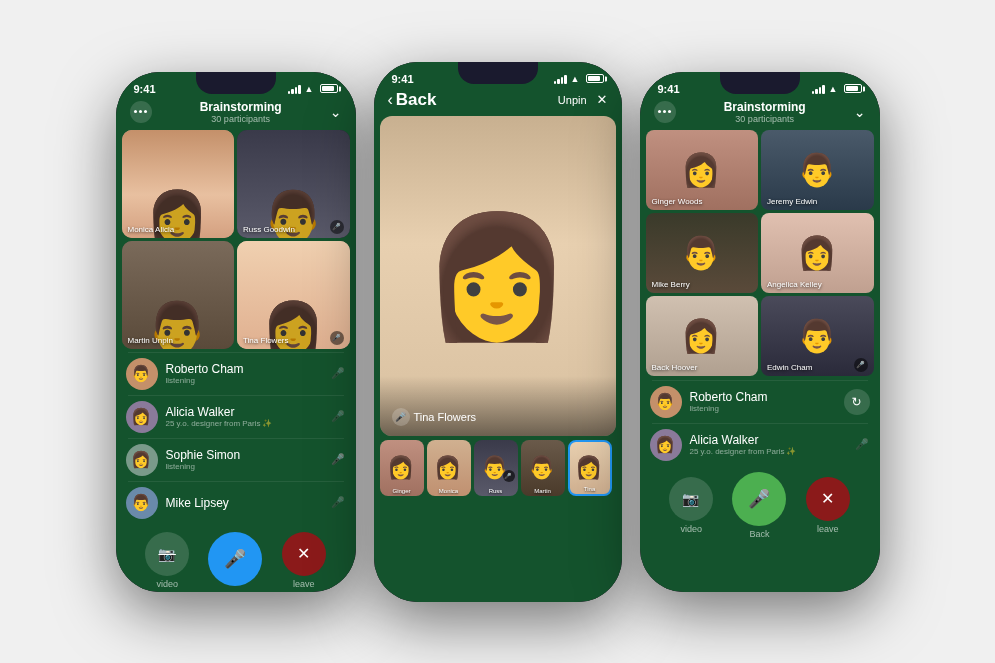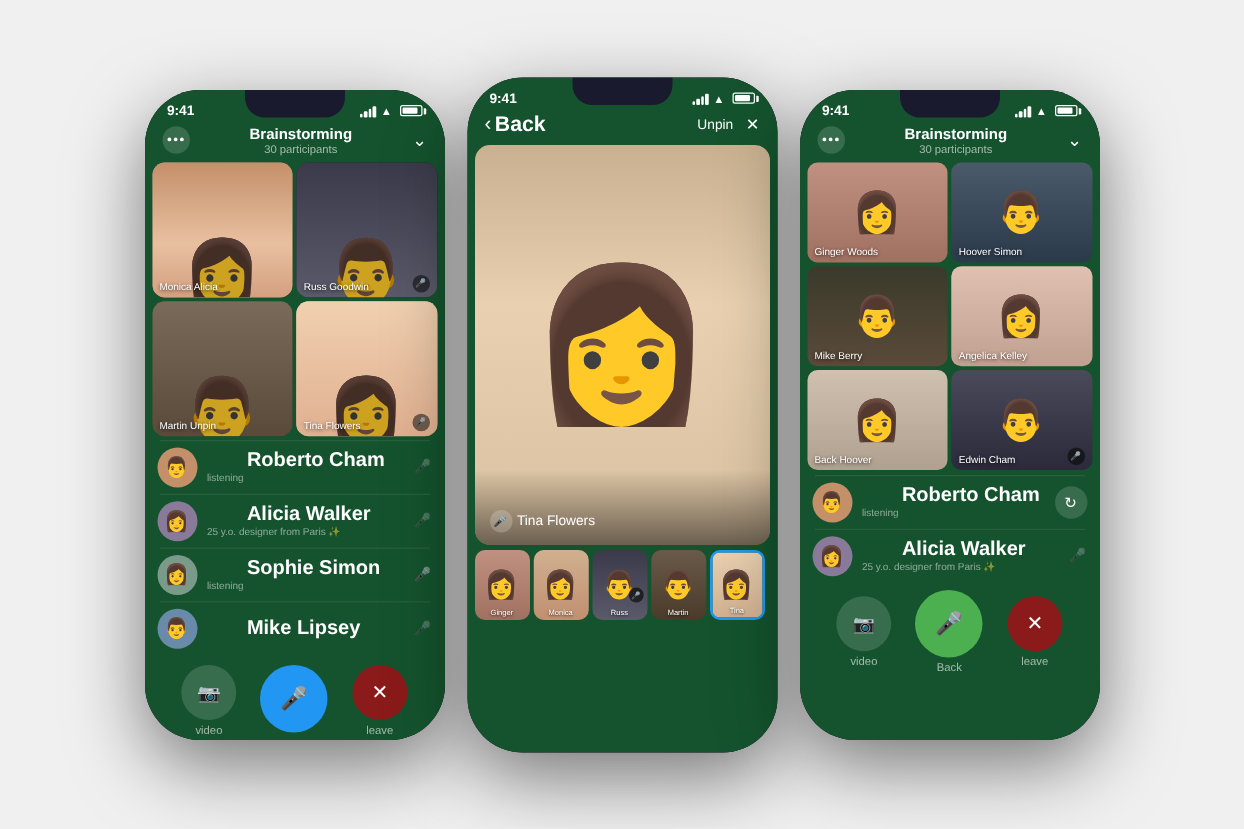--- a/index.html
+++ b/index.html
@@ -229,24 +229,23 @@
       align-items: center;
       justify-content: center;
       font-size: 14px;
     }
 
     .participant-info {
       flex: 1;
     }
 
     .participant-name {
-      font-size: 16px;
-      font-weight: 700;
-      color: #fff;
-      margin-left: 32px;
+      font-size: 12px;
+      font-weight: 400;
+      color: #fff;
     }
 
     .participant-status {
       font-size: 8px;
       color: rgba(255,255,255,0.5);
     }
 
     .participant-mic {
       font-size: 11px;
       color: rgba(255,255,255,0.4);
@@ -718,21 +717,21 @@
         <div class="header-chevron">⌄</div>
       </div>
 
       <div class="video-grid-right">
         <div class="vc-right" style="background:linear-gradient(180deg,#c09080,#a07060);">
           <div style="width:100%;height:100%;display:flex;align-items:center;justify-content:center;font-size:32px;">👩</div>
           <span class="video-name">Ginger Woods</span>
         </div>
         <div class="vc-right" style="background:linear-gradient(180deg,#4a5a6a,#2a3a4a);">
           <div style="width:100%;height:100%;display:flex;align-items:center;justify-content:center;font-size:32px;">👨</div>
-          <span class="video-name">Hoover Simon</span>
+          <span class="video-name">Jeremy Edwin</span>
         </div>
         <div class="vc-right" style="background:linear-gradient(180deg,#3a3a2a,#5a4a3a);">
           <div style="width:100%;height:100%;display:flex;align-items:center;justify-content:center;font-size:32px;">👨</div>
           <span class="video-name">Mike Berry</span>
         </div>
         <div class="vc-right" style="background:linear-gradient(180deg,#e0c0b0,#c0a090);">
           <div style="width:100%;height:100%;display:flex;align-items:center;justify-content:center;font-size:32px;">👩</div>
           <span class="video-name">Angelica Kelley</span>
         </div>
         <div class="vc-right" style="background:linear-gradient(180deg,#d0c0b0,#b0a090);">

